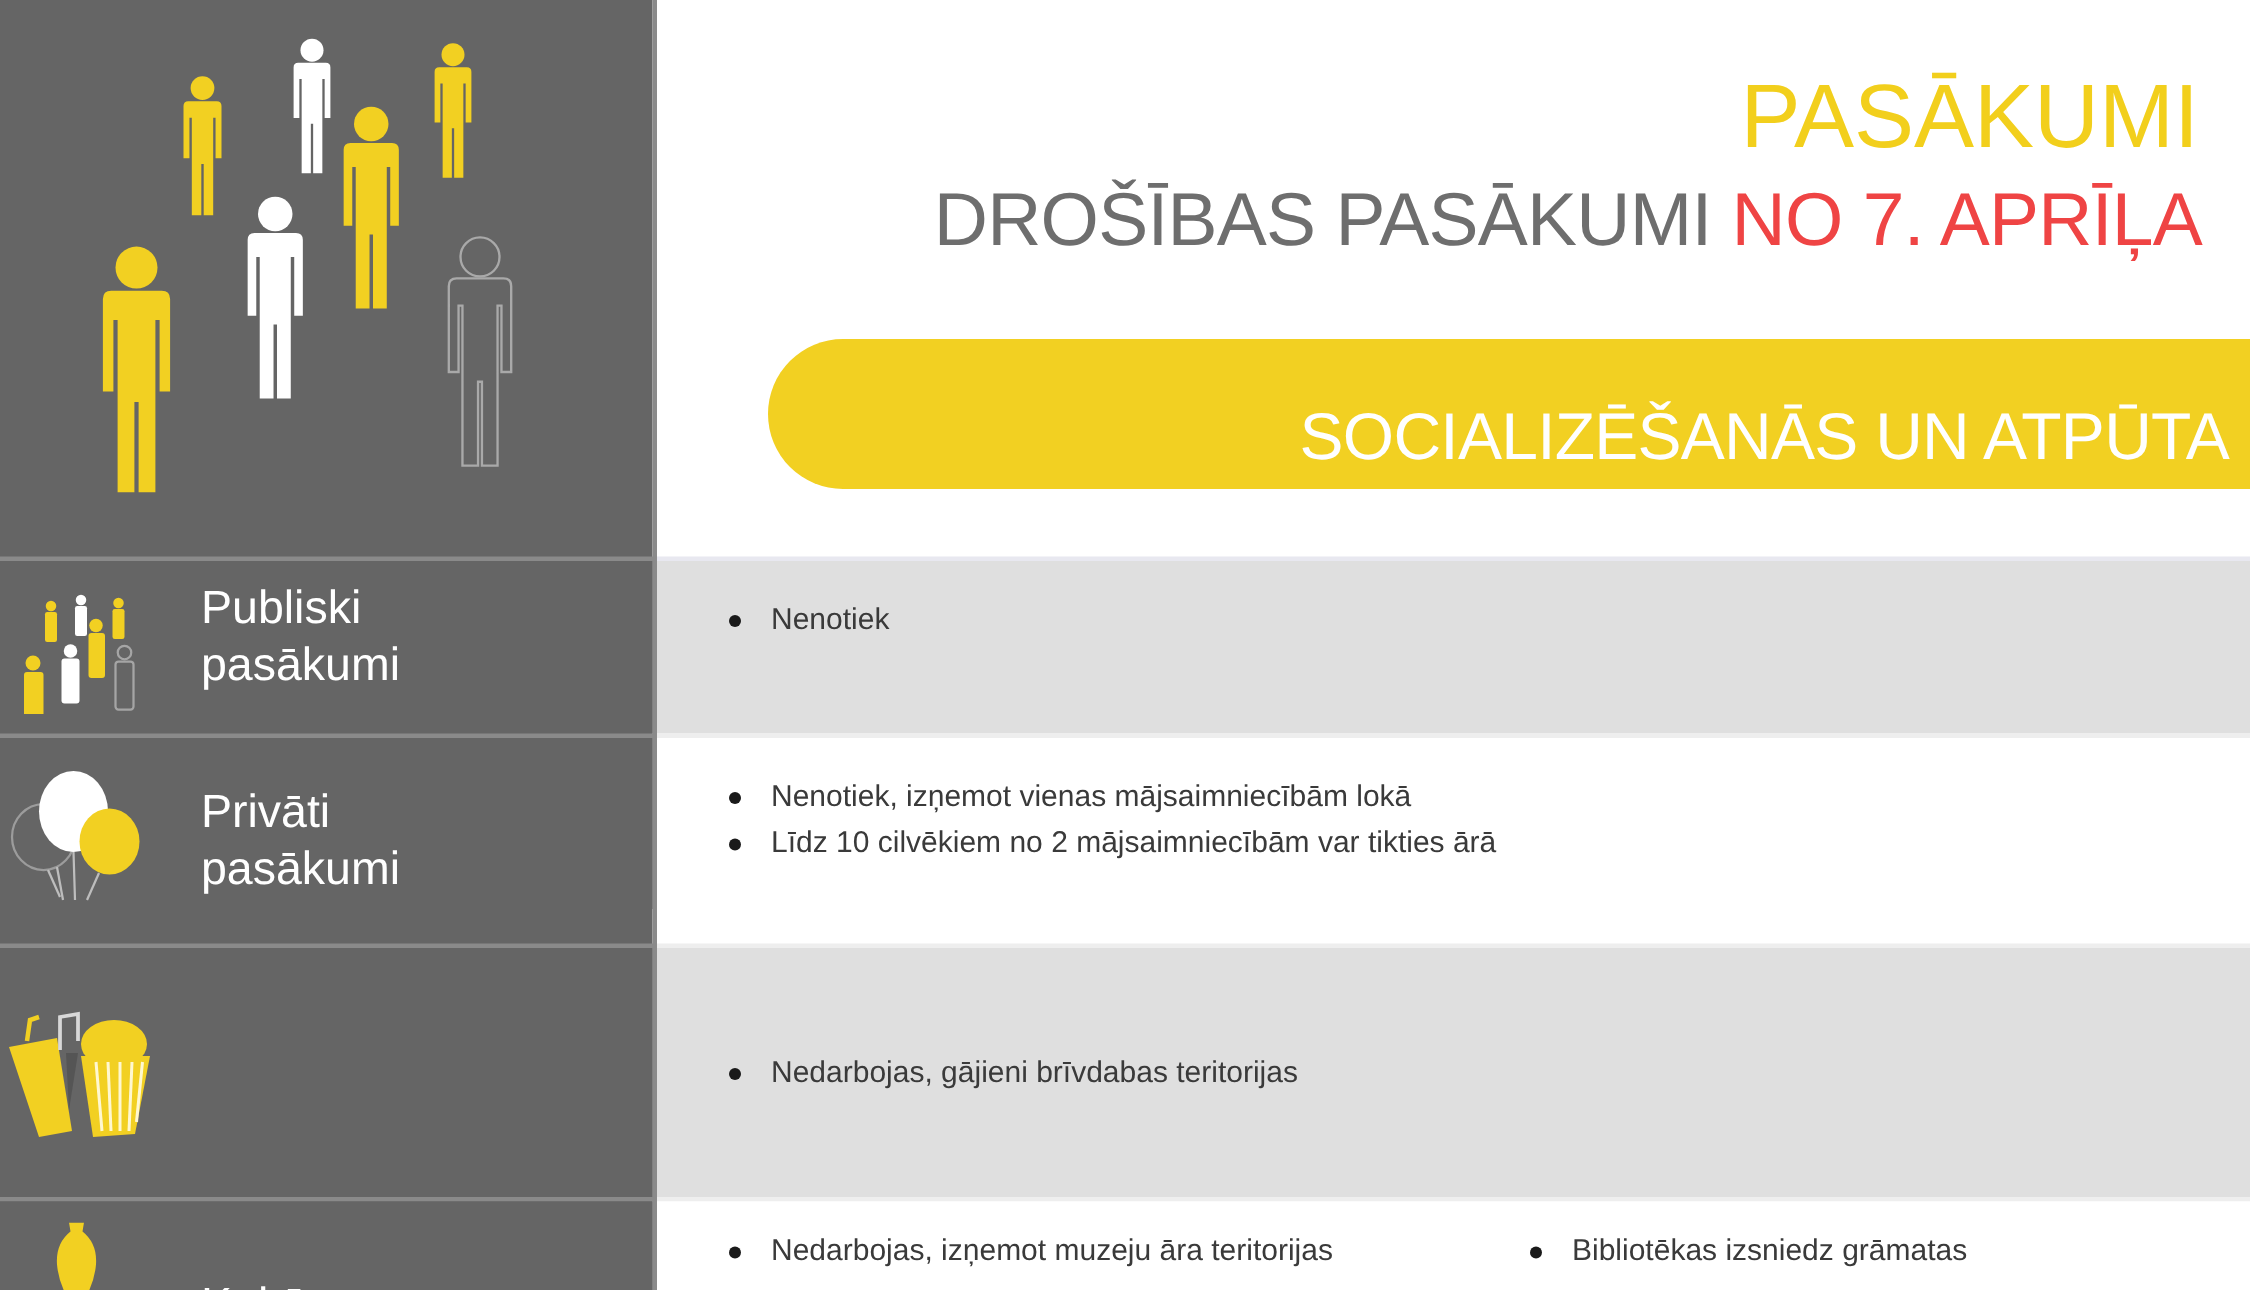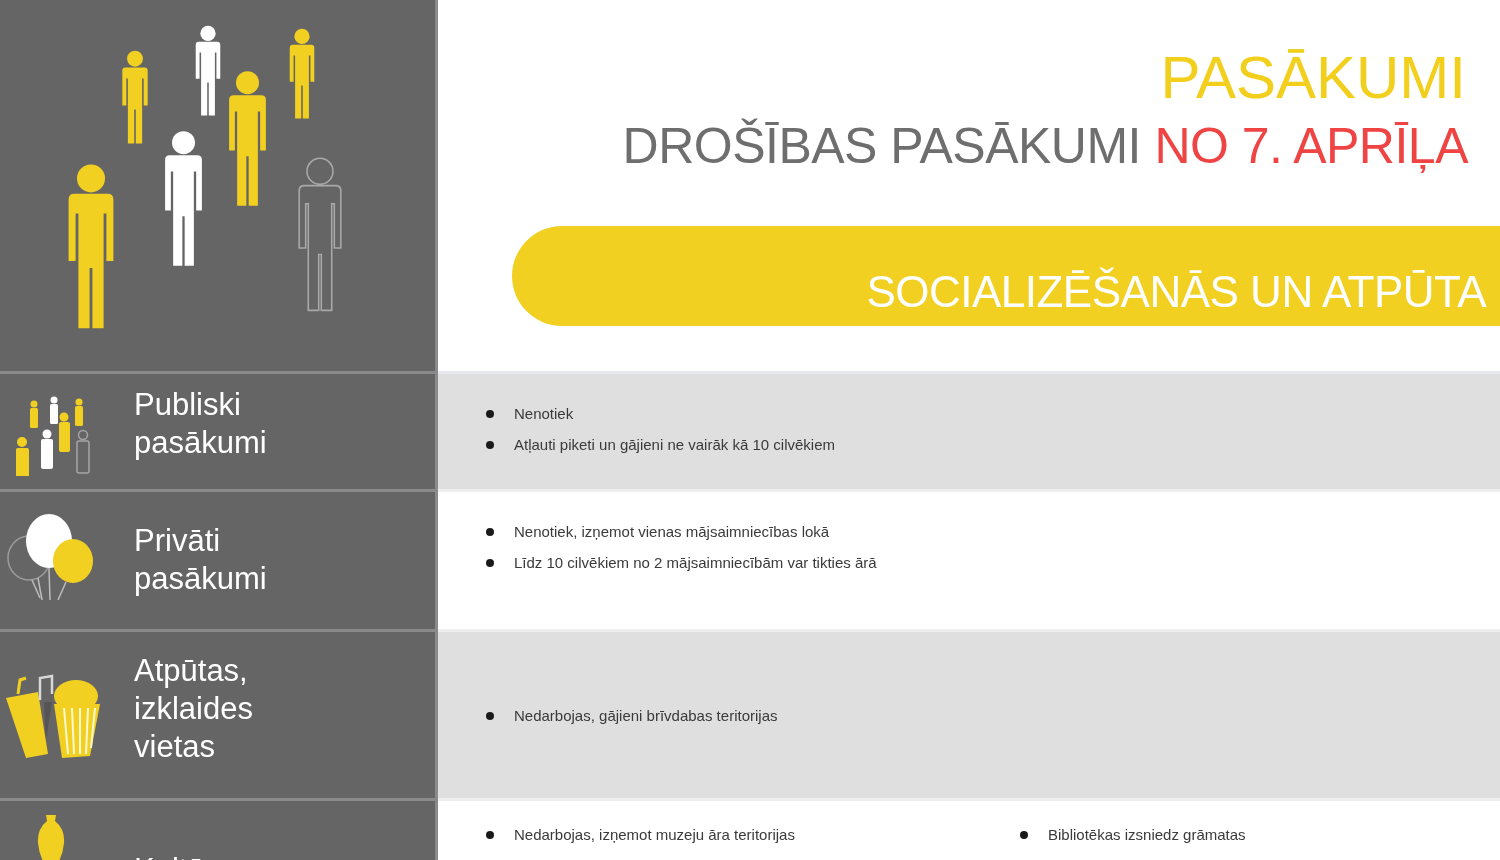--- a/index.html
+++ b/index.html
@@ -127,21 +127,21 @@
     .bullets {
       position: absolute;
       left: 486px;
       margin: 0;
       padding: 0;
       list-style: none;
     }
     .bullets li {
       position: relative;
       padding-left: 28px;
-      font-size: 15px;
+      font-size: 20px;
       line-height: 31px;
       color: #3a3a3a;
       white-space: nowrap;
     }
     .bullets li::before {
       content: "";
       position: absolute;
       left: 0;
       top: 12px;
       width: 8px;
@@ -221,21 +221,20 @@
         <circle cx="79" cy="49" r="4.5"></circle>
           <rect x="73" y="55" width="12" height="32" rx="2"></rect>
       </g>
     </svg>
     <div class="row-label" style="top:12px;">
       <div>Publiski</div>
       <div>pasākumi</div>
     </div>
     <ul class="bullets" style="top:24px;">
       <li>Nenotiek</li>
-      <li>Atļauti piketi un gājieni ne vairāk kā 10 cilvēkiem</li>
     </ul>
   </div>
 
   <div class="row-sep" style="top:489px;">
       <div class="l"></div>
       <div class="r"></div>
     </div>
 
   <div class="row plain" style="top:492px;height:114px;">
     <div class="row-left"></div>
@@ -249,21 +248,21 @@
         <path d="M45 60 L46 92"></path>
         <path d="M62 74 L54 92"></path>
         <path d="M28 72 L36 90"></path>
       </g>
     </svg>
     <div class="row-label" style="top:30px;">
       <div>Privāti</div>
       <div>pasākumi</div>
     </div>
     <ul class="bullets" style="top:24px;">
-      <li>Nenotiek, izņemot vienas mājsaimniecības lokā</li>
+      <li>Nenotiek, izņemot vienas mājsaimniecībām lokā</li>
       <li>Līdz 10 cilvēkiem no 2 mājsaimniecībām var tikties ārā</li>
     </ul>
   </div>
 
   <div class="row-sep" style="top:629px;">
       <div class="l"></div>
       <div class="r"></div>
     </div>
 
   <div class="row shade" style="top:632px;height:166px;">
@@ -280,25 +279,20 @@
       <path d="M50 36 L96 36 L86 88 L58 90 Z" fill="#f2d022"></path>
       <g stroke="#fff8d0" stroke-width="2">
         <line x1="60" y1="40" x2="64" y2="86"></line>
         <line x1="68" y1="40" x2="70" y2="86"></line>
         <line x1="76" y1="40" x2="76" y2="86"></line>
         <line x1="84" y1="40" x2="82" y2="86"></line>
         <line x1="91" y1="40" x2="87" y2="80"></line>
       </g>
       <path d="M40 34 L48 34 L42 72 Z" fill="#555555"></path>
     </svg>
-    <div class="row-label" style="top:20px;">
-      <div>Atpūtas,</div>
-      <div>izklaides</div>
-      <div>vietas</div>
-    </div>
     <ul class="bullets" style="top:68px;">
       <li>Nedarbojas, gājieni brīvdabas teritorijas</li>
     </ul>
   </div>
 
   <div class="row-sep" style="top:798px;">
       <div class="l"></div>
       <div class="r"></div>
     </div>
 

